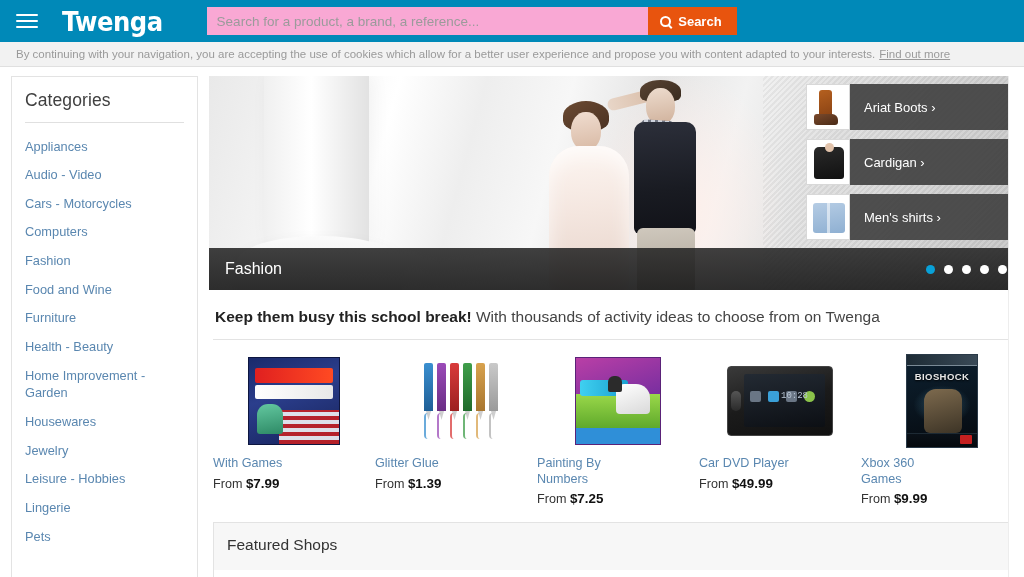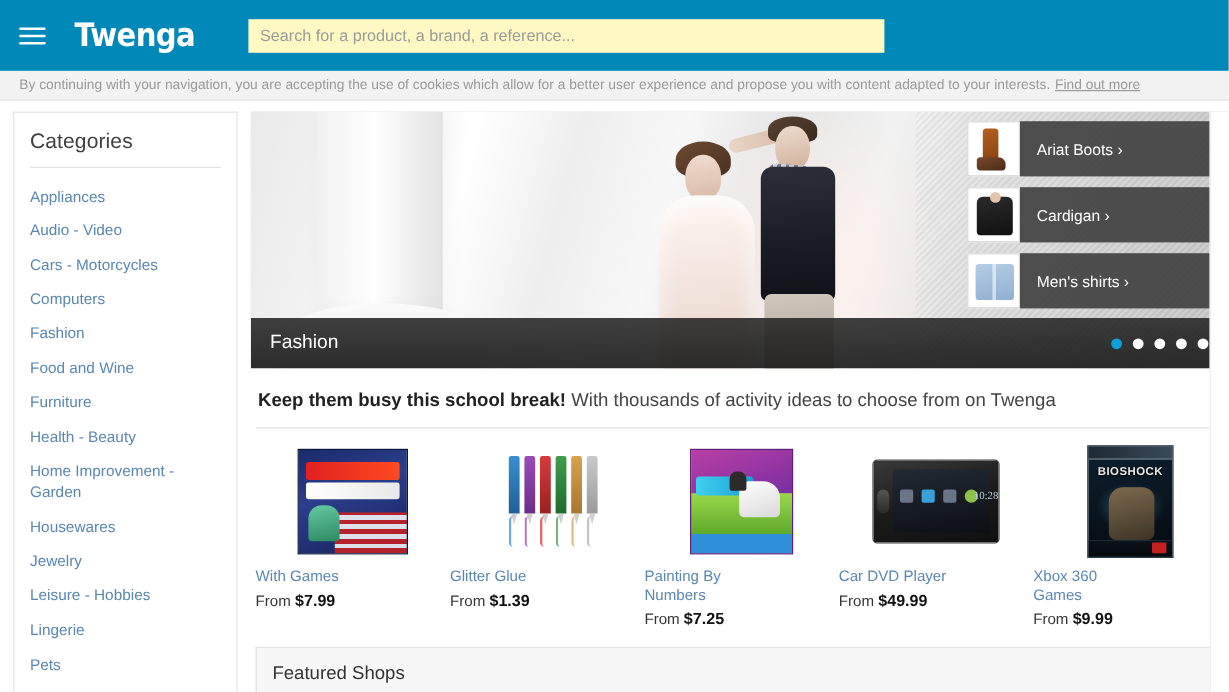--- a/index.html
+++ b/index.html
@@ -6,21 +6,21 @@
   html, body {
     width: 1024px; height: 577px;
     overflow: hidden;
     background: #ffffff;
     font-family: "Liberation Sans", sans-serif;
     -webkit-font-smoothing: antialiased;
   }
 
   
   .header {
-    height: 59px;
+    height: 42px;
     background: #0089b8;
     display: flex;
     align-items: center;
     padding: 0 2px 0 14px;
     position: relative;
   }
   .hamburger {
     width: 26px; height: 24px;
     display: flex; flex-direction: column;
     justify-content: center; gap: 4px;
@@ -48,21 +48,21 @@
     height: 28px;
     width: 530px;
   }
   .searchinput {
     flex: 1;
     border: none;
     outline: none;
     padding: 0 10px;
     font-size: 13.5px;
     color: #333;
-    background: #fef9c3;
+    background: #f9a8d4;
     font-family: "Liberation Sans", sans-serif;
   }
   .searchinput::placeholder { color: #9b9b9b; }
   .searchbtn {
     background: #e8540e;
     border: none;
     color: #ffffff;
     font-size: 13px;
     font-weight: bold;
     display: flex;
@@ -496,23 +496,23 @@
     position: absolute; left: 22px; top: 24px;
     display: flex; gap: 7px;
   }
   .art-dvd .icn {
     width: 11px; height: 11px; border-radius: 2px;
     background: #6a7685;
   }
   .art-dvd .icn.g { background: #8bc34a; border-radius: 50%; }
   .art-dvd .icn.b { background: #3aa0d8; }
   .art-dvd .clock {
-    position: absolute; right: 0; top: 24px;
+    position: absolute; right: 24px; top: 24px;
     color: #b9c6d4; font-size: 9px;
-    font-family: Liberation Serif, serif;
+    font-family: Liberation Mono, monospace;
   }
   .art-dvd .knob {
     position: absolute; left: 3px; top: 24px;
     width: 10px; height: 20px; border-radius: 5px;
     background: linear-gradient(180deg,#555,#2a2a2a);
   }
   
   .art-xbox {
     width: 72px; height: 94px;
     background: linear-gradient(170deg,#0d2030 0%, #0a1722 45%, #05090e 100%);
@@ -593,20 +593,24 @@
 
 <div class="header">
   <div class="hamburger">
     <span></span>
       <span></span>
       <span></span>
   </div>
   <div class="logo">Twenga</div>
   <div class="searchwrap">
     <input class="searchinput" type="text" placeholder="Search for a product, a brand, a reference..." style="">
+    <button class="searchbtn">
+      <span class="mag"></span>
+      <span>Search</span>
+    </button>
   </div>
 </div>
 
 <div class="cookiebar">
   <span>By continuing with your navigation, you are accepting the use of cookies which allow for a better user experience and propose you with content adapted to your interests.</span>
   <a>Find out more</a>
 </div>
 
 <div class="page">
 

